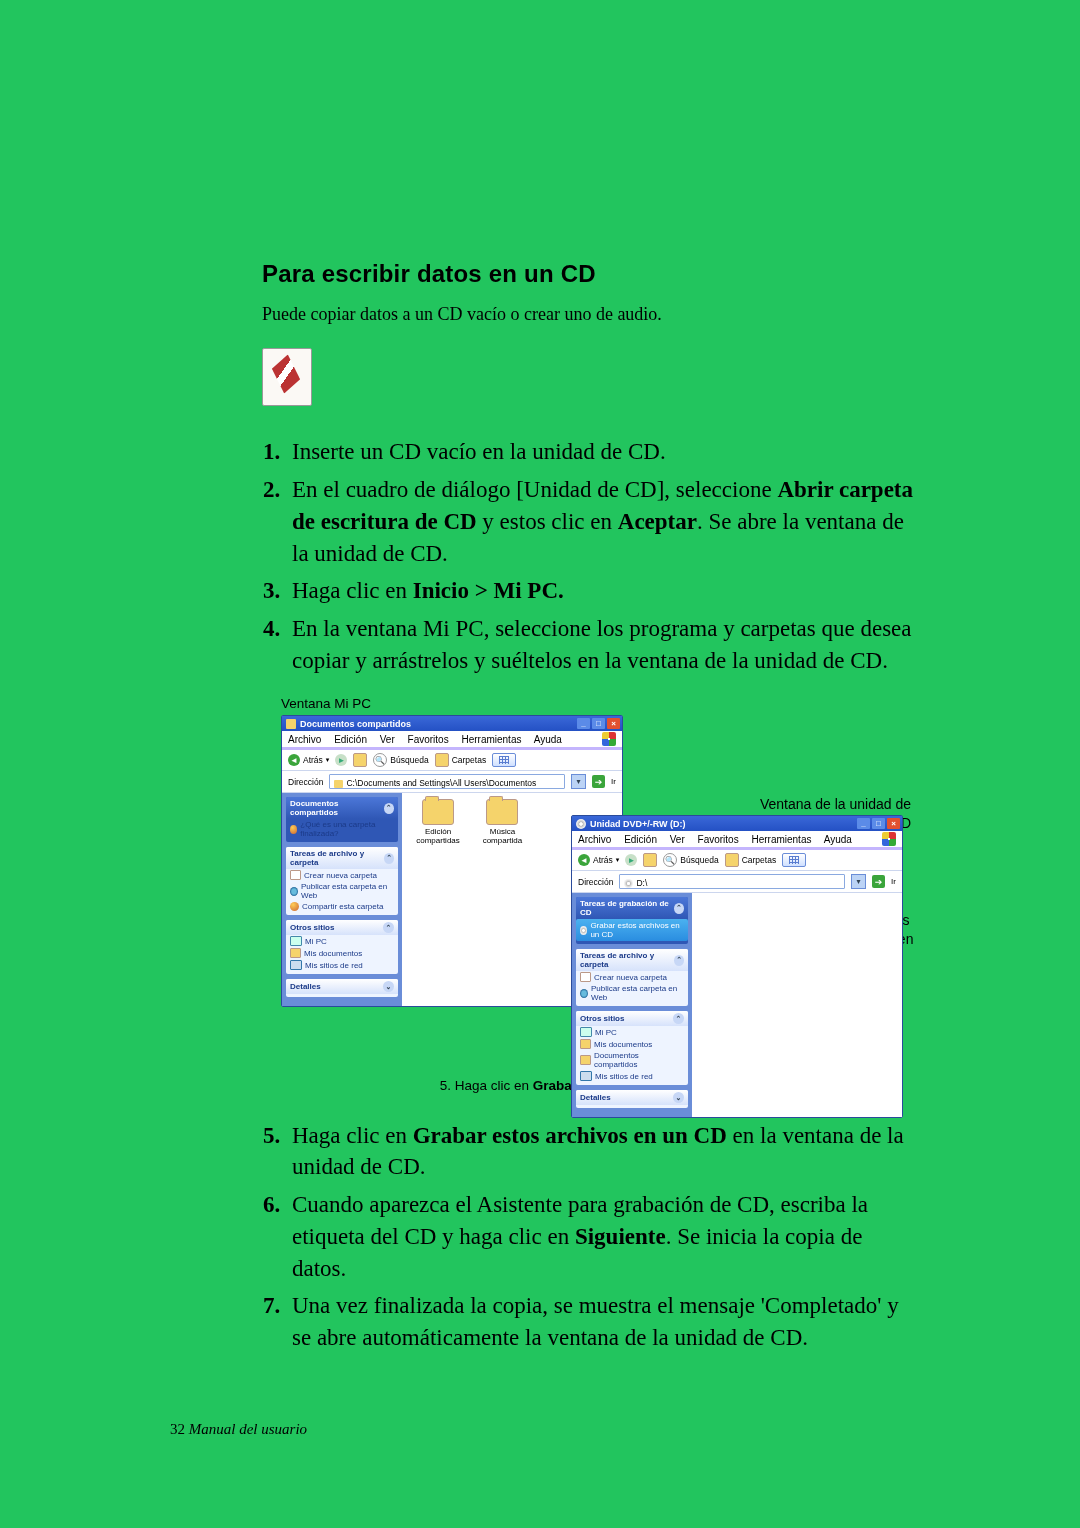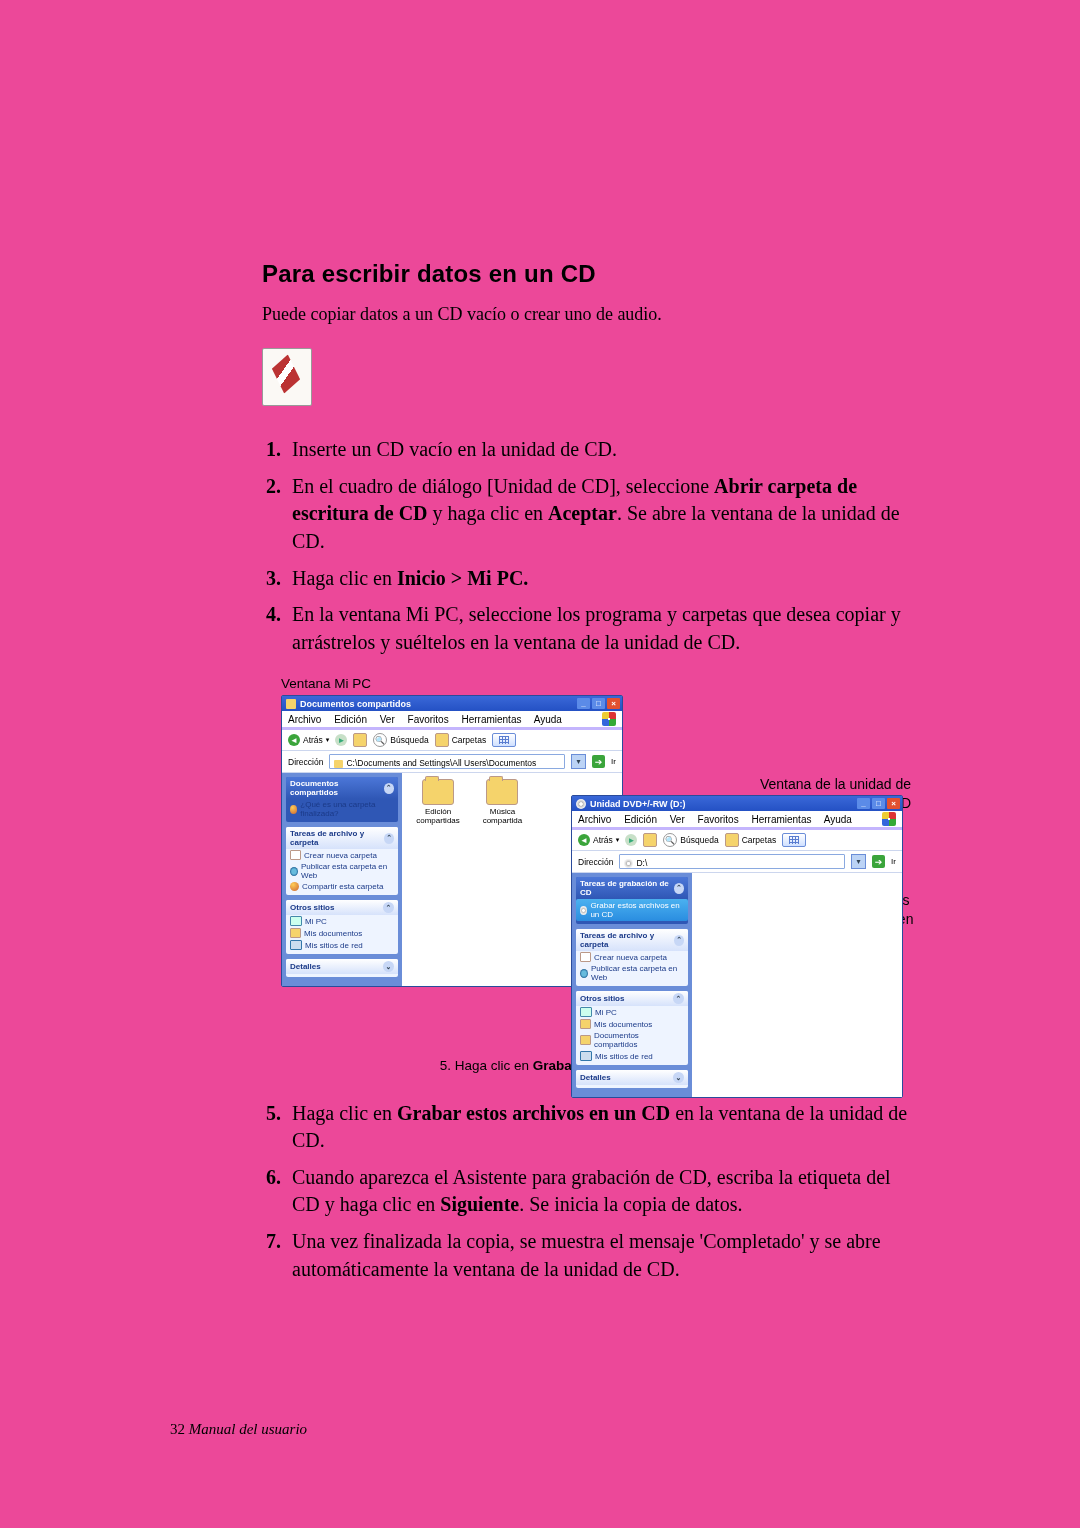--- a/index.html
+++ b/index.html
@@ -5,21 +5,21 @@
   body {
     margin: 0;
     background: #fff;
     font-family: "Times New Roman", Times, serif;
     color: #000;
   }
   .page {
     width: 1080px;
     height: 1528px;
     position: relative;
-    background: #ec4899;
+    background: #22c55e;
     box-sizing: border-box;
     padding: 260px 160px 0 262px;
   }
   h2 {
     font-family: Arial, Helvetica, sans-serif;
     font-weight: 700;
     font-size: 24px;
     margin: 0 0 14px 0;
     letter-spacing: 0.2px;
   }
@@ -58,25 +58,24 @@
     font-family: Arial, Helvetica, sans-serif;
     font-size: 16px;
     line-height: 1.4;
     padding-top: 2px;
   }
   ol.steps {
     padding-left: 24px;
     margin: 24px 0 20px 0;
   }
   ol.steps li {
-    font-size: 20px;
+    font-size: 23px;
     line-height: 1.38;
     margin-bottom: 6px;
     padding-left: 6px;
-    margin-top: 9px;
   }
   ol.steps li::marker {
     font-weight: 700;
   }
   b { font-weight: 700; }
   .figure-area {
     width: 620px;
     margin: 20px auto 10px auto;
     font-family: Arial, Helvetica, sans-serif;
   }
@@ -222,21 +221,21 @@
   <h2>Para escribir datos en un CD</h2>
   <p class="intro">Puede copiar datos a un CD vacío o crear uno de audio.</p>
 
   <div class="note-row">
     <div class="note-icon"></div>
   </div>
 
   <ol class="steps">
     <li><span>Inserte un CD vacío en la unidad de CD.</span></li>
     <li>
-      <span>En el cuadro de diálogo [Unidad de CD], seleccione </span><b>Abrir carpeta de escritura de CD</b><span>  y haga clic en </span><b>Aceptar</b><span>. Se abre la ventana de la unidad de CD.</span>
+      <span>En el cuadro de diálogo [Unidad de CD], seleccione </span><b>Abrir carpeta de escritura de CD</b><span>  y estos clic en </span><b>Aceptar</b><span>. Se abre la ventana de la unidad de CD.</span>
     </li>
     <li>
       <span>Haga clic en </span><b>Inicio &gt; Mi PC.</b>
     </li>
     <li><span>En la ventana Mi PC, seleccione los programa y carpetas que desea copiar y arrástrelos y suéltelos en la ventana de la unidad de CD.</span></li>
   </ol>
 
   <div class="figure-area">
     <div class="fig-title">Ventana Mi PC</div>
 

